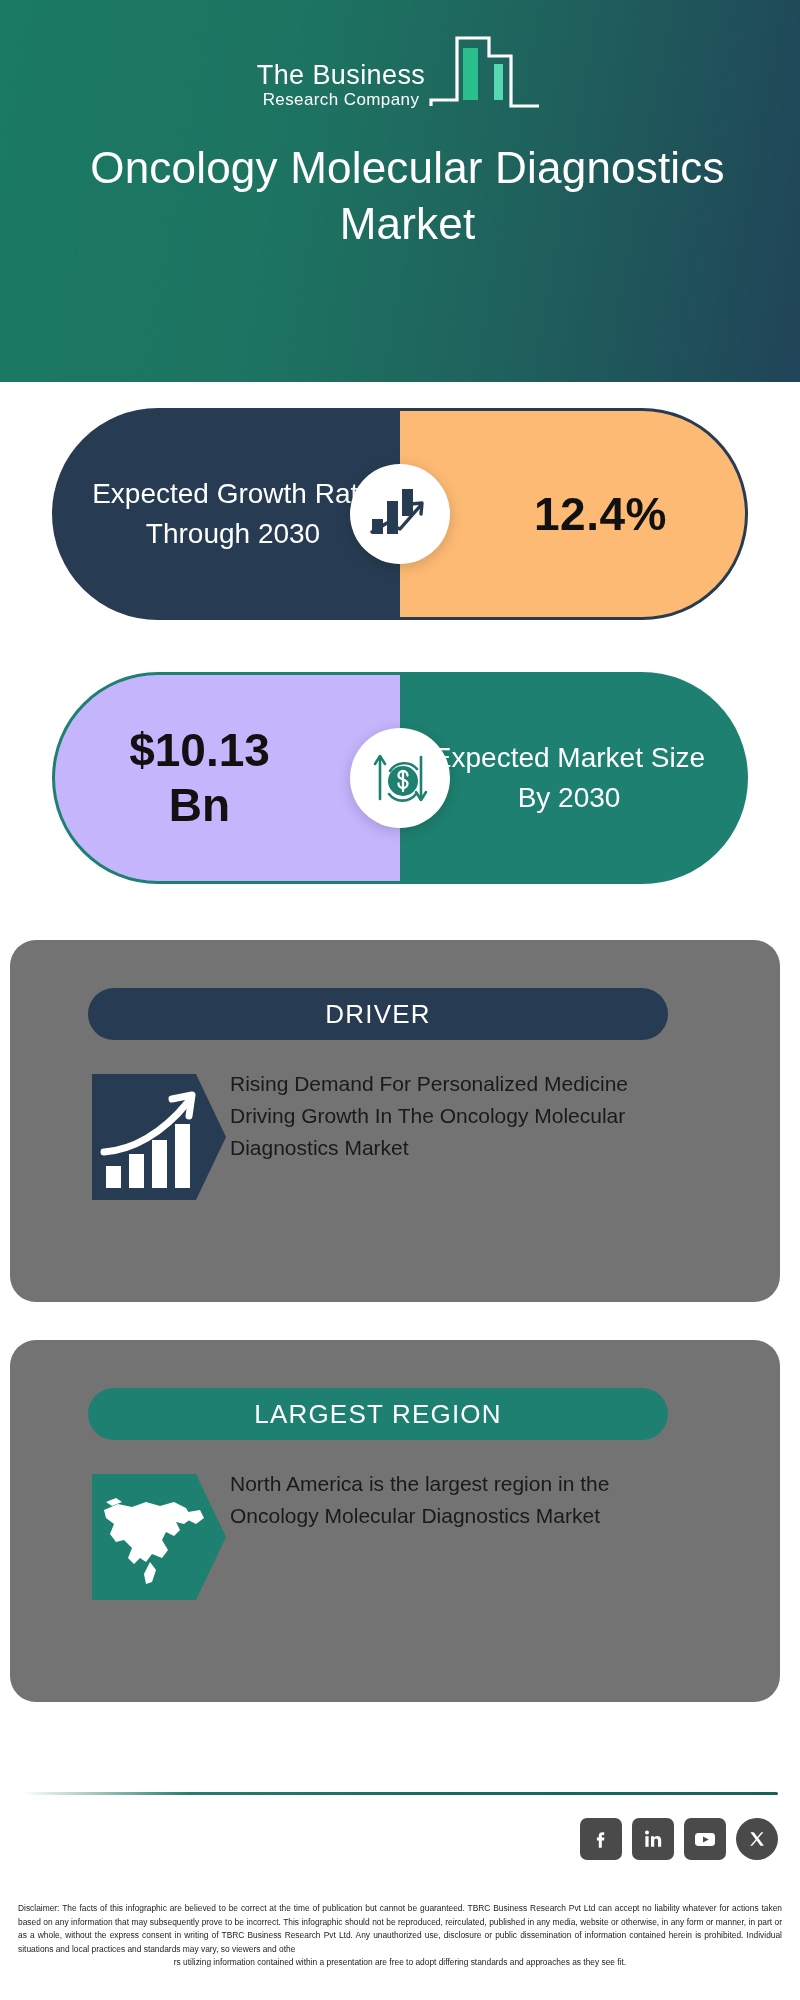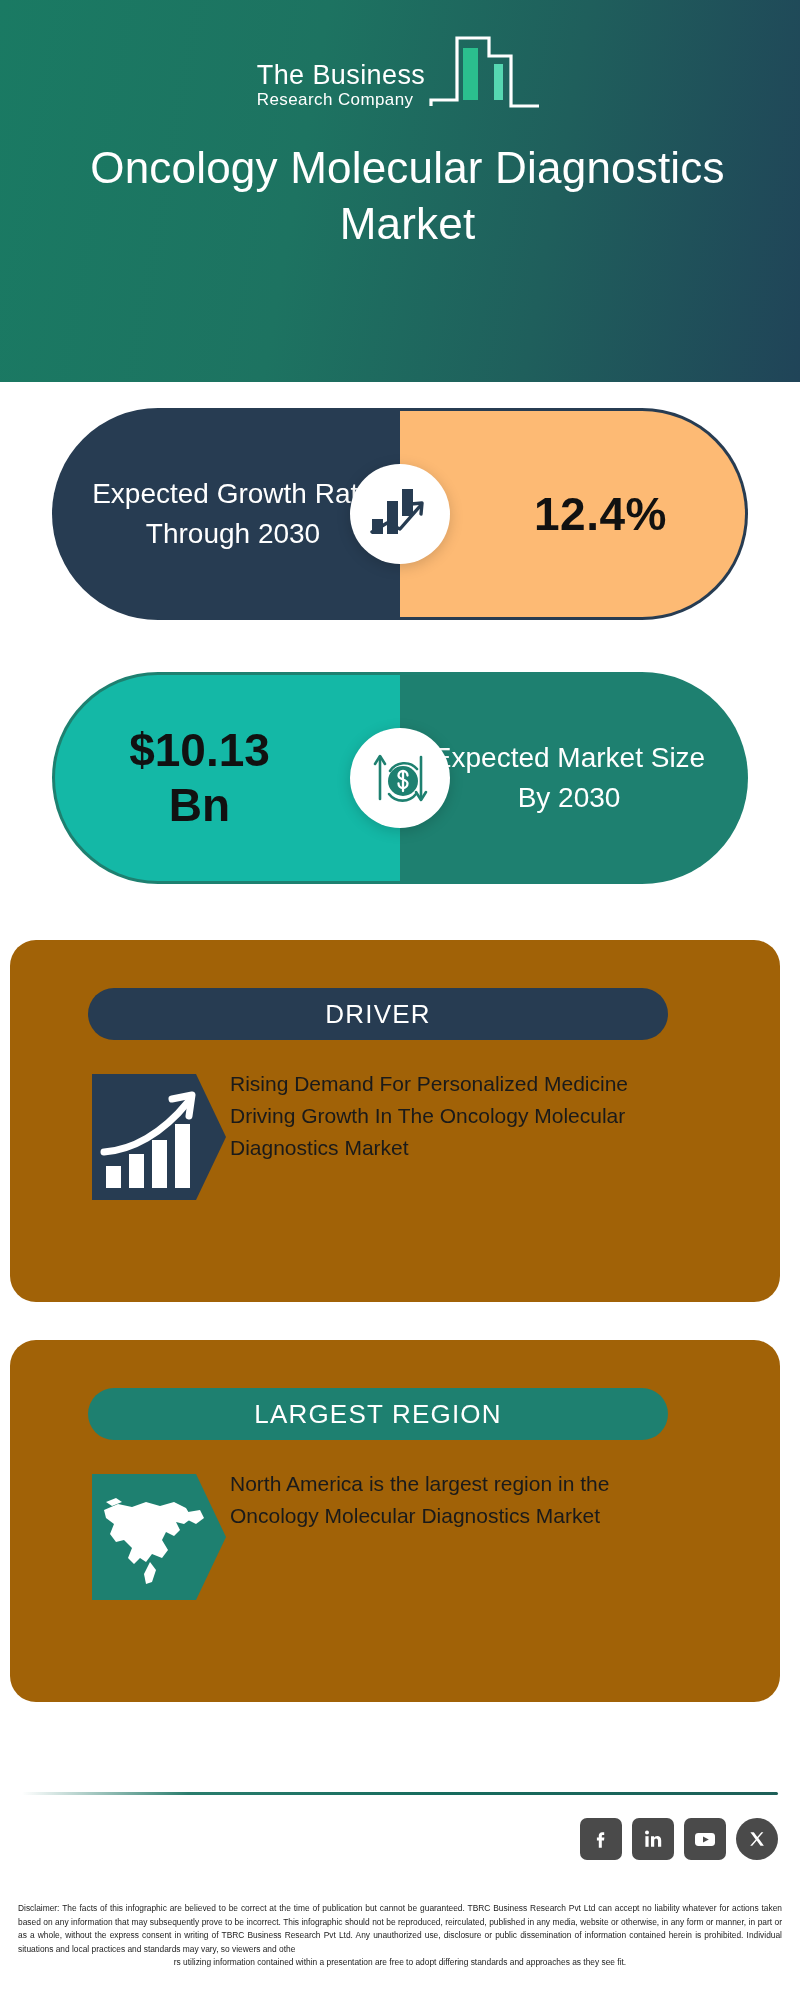--- a/index.html
+++ b/index.html
@@ -14,21 +14,21 @@
 
   
   .header {
     position: absolute; left: 0; top: 0; width: 800px; height: 382px;
     background: linear-gradient(100deg, #1a7a63 0%, #1d7361 38%, #1f5f5c 68%, #204458 100%);
   }
   .logo-wrap {
     position:absolute; left:0; right:0; top:26px;
     display:flex; justify-content:center; align-items:flex-end; gap:0px;
   }
-  .logo-text { text-align:left; padding-bottom: 4px; margin-top: 24px; }
+  .logo-text { text-align:center; padding-bottom: 4px; margin-top: 24px; }
   .logo-l1 { font-size: 27px; color:#fff; letter-spacing:.4px; line-height:1.05; font-weight:400;}
   .logo-l2 { font-size: 17px; color:#fff; letter-spacing:.4px; line-height:1.2; font-weight:400;}
   .logo-mark { width: 116px; height: 88px; margin-left: 2px; }
 
   .header-title {
     position:absolute; left:15px; right:0; top:140px;
     text-align:center; color:#fff;
     font-size: 44px; line-height: 1.27; font-weight: 400; letter-spacing:.2px;
     padding: 0 70px;
   }
@@ -60,21 +60,21 @@
   .g-right .val {
     color:#111111; font-size:46px; font-weight:700; letter-spacing:.5px;
     padding-left: 56px;
   }
 
   
   .s-left {
     left:0;
     border:3px solid #1e8070; border-right:none;
     border-radius: 106px 0 0 106px;
-    background:#14b8a6;
+    background:#c4b5fd;
     display:flex; align-items:center; justify-content:center;
   }
   .s-left .val {
     color:#111111; font-size:46px; font-weight:700; line-height:1.2;
     text-align:center; padding-right: 56px;
   }
   .s-right {
     left:348px; background:#1e8070;
     border-radius: 0 106px 106px 0;
     display:flex; align-items:center; justify-content:center;
@@ -89,21 +89,21 @@
     width:100px; height:100px; margin-left:-50px; margin-top:-50px;
     background:#ffffff; border-radius:50%;
     display:flex; align-items:center; justify-content:center;
     box-shadow: 0 3px 14px rgba(0,0,0,.17);
     z-index:5;
   }
 
   
   .section {
     position:absolute; left:10px; width:770px;
-    background:#a16207; border-radius:26px;
+    background:#737373; border-radius:26px;
   }
   .sec-driver { top: 940px; height: 362px; }
   .sec-region { top: 1340px; height: 362px; }
 
   .pill {
     position:absolute; left:78px; top:48px; width:580px; height:52px;
     border-radius:26px; display:flex; align-items:center; justify-content:center;
     color:#fff; font-size:26px; letter-spacing:1.2px; font-weight:400;
   }
   .pill-navy { background:#273c52; }

